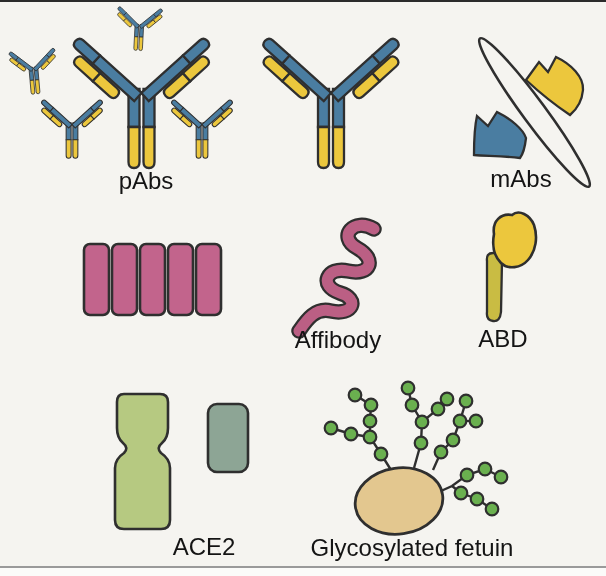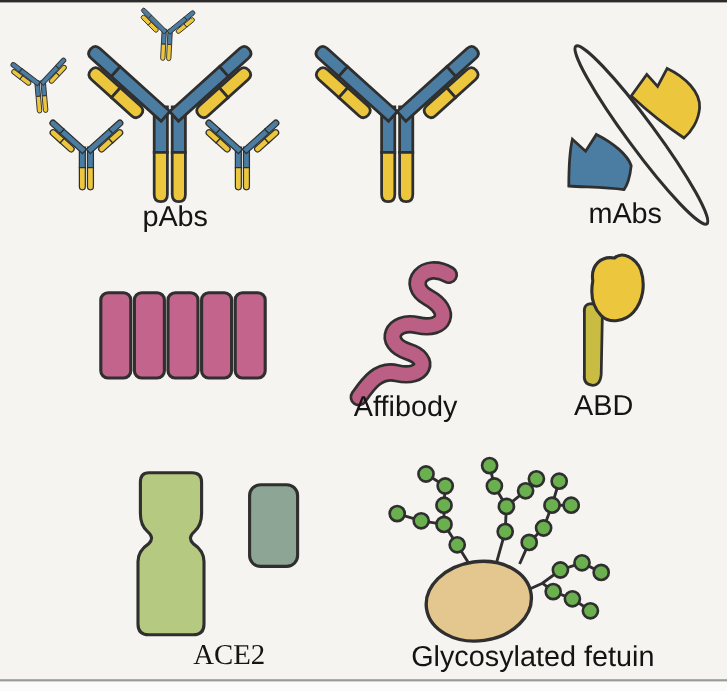--- a/index.html
+++ b/index.html
@@ -156,18 +156,18 @@
         <circle cx="477" cy="497" r="6.3"></circle>
           <circle cx="492" cy="507" r="6.3"></circle>
       </g>
     </g>
   </svg>
 
   <div class="lbl" style="left:146px;top:179px;">pAbs</div>
   <div class="lbl" style="left:521px;top:177px;">mAbs</div>
   <div class="lbl" style="left:338px;top:338px;">Affibody</div>
   <div class="lbl" style="left:503px;top:337px;">ABD</div>
-  <div class="lbl" style="left:191px;top:545px;font-family:Liberation Serif, serif;">ACE2</div>
-  <div class="lbl" style="left:444px;top:546px;text-align:right;">Glycosylated fetuin</div>
+  <div class="lbl" style="left:204px;top:545px;">ACE2</div>
+  <div class="lbl" style="left:412px;top:546px;text-align:right;">Glycosylated fetuin</div>
 
   <div class="bottom-rule"></div>
   <div class="footer-white"></div>
 </div>
 
 </body></html>

